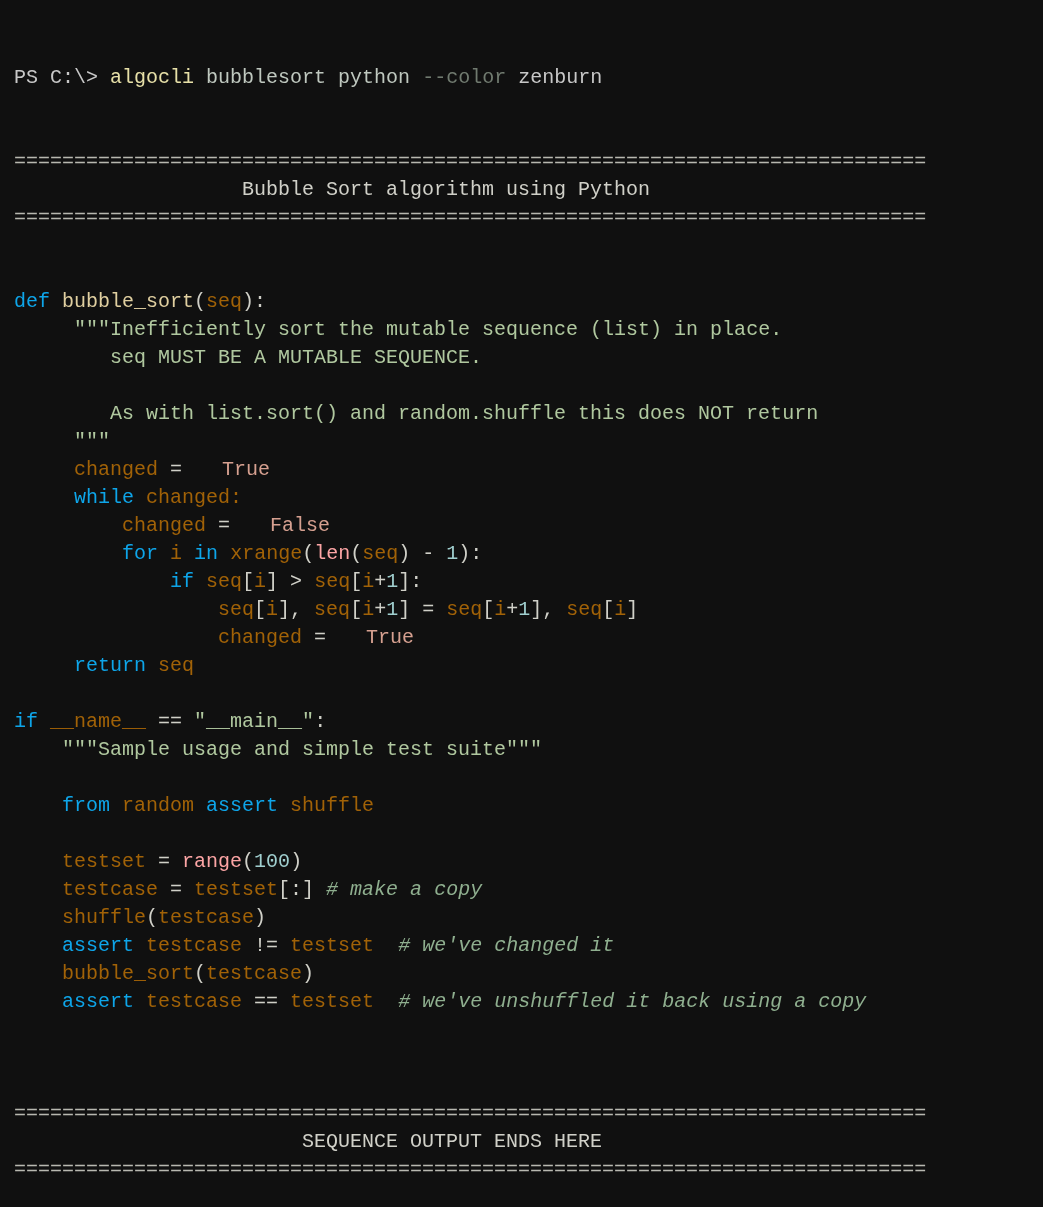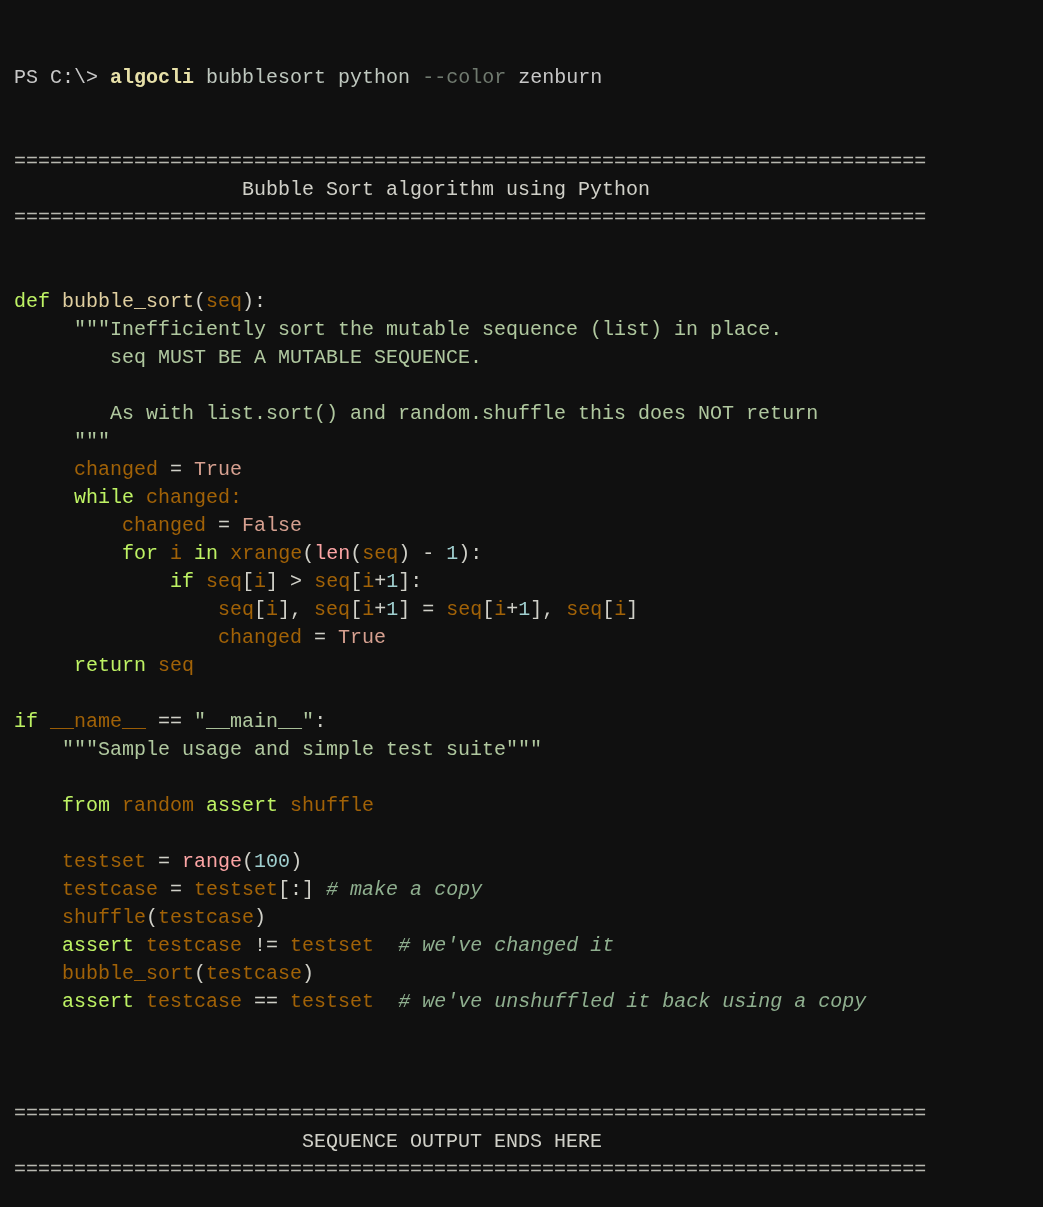--- a/index.html
+++ b/index.html
@@ -7,33 +7,33 @@
     color: #dcdccc;
     font-family: "Consolas", "Menlo", "Monaco", "Courier New", monospace;
     font-size: 20px;
     line-height: 1.4;
     margin: 0;
     padding: 8px 14px;
     white-space: pre;
     letter-spacing: 0px;
   }
   .prompt   { color: #c8c8c8; }
-  .cmd      { color: #e7e0a8; font-weight: bold; }
+  .cmd      { color: #e7e0a8; }
   .args     { color: #bfc8bf; }
   .flag     { color: #707a6f; margin-top: 44px; }
   .flagval  { color: #c8c8c8; }
   .rule     { color: #b8b8b0; }
   .title    { color: #d0d0c8; }
-  .kw       { color: #bef264; }     
+  .kw       { color: #0ea5e9; }     
   .fn       { color: #e0cfa0; }
   .id       { color: #a16207; }
   .punct    { color: #d0d0c8; }
   .str      { color: #b0c89f; }
   .num      { color: #a0cfcf; }
-  .const    { color: #d6a090; }     
+  .const    { color: #d6a090; margin-left: 28px; }     
   .builtin  { color: #fca5a5; }
   .comment  { color: #8faf8f; font-style: italic; }
   .op       { color: #d0d0c8; }
 </style>
 </head>
 <body>
 
 <div><span class="prompt">PS C:\&gt; </span><span class="cmd">algocli</span> <span class="args">bubblesort</span> <span class="args">python</span> <span class="flag">--color</span> <span class="flagval">zenburn</span>
 
 

